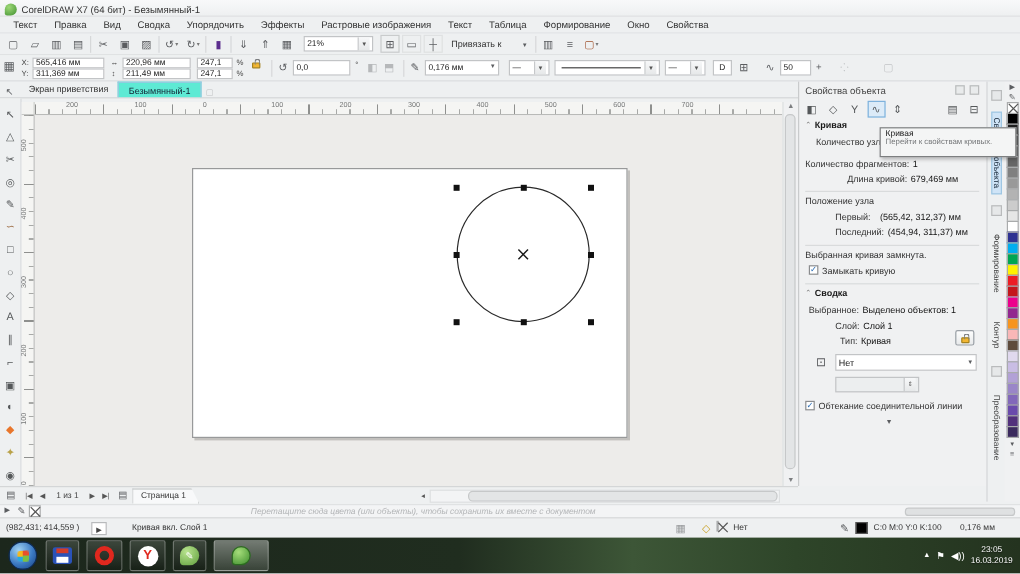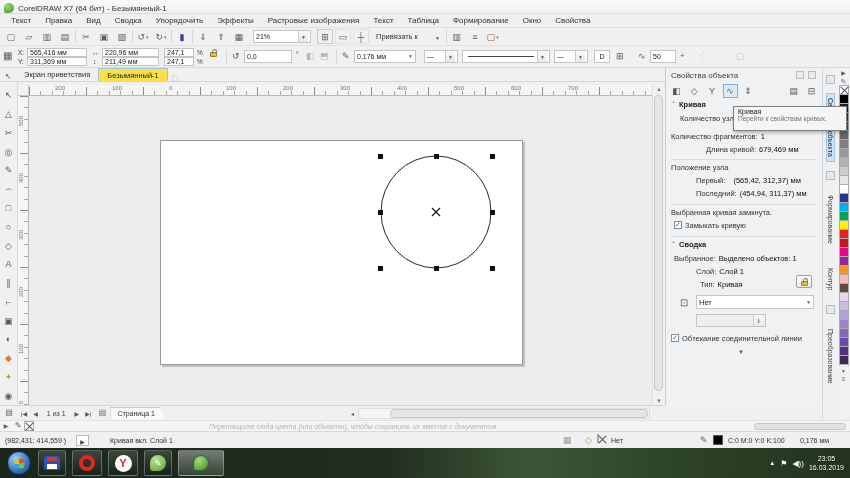--- a/index.html
+++ b/index.html
@@ -18,21 +18,21 @@
   #menubar{left:0;top:14px;width:850px;height:14px;background:#eef0f1;border-bottom:1px solid #e0e2e3;display:flex;align-items:center;padding-left:4px}
   .menu-item{font-size:8px;color:#333;padding:1px 7px;white-space:nowrap}
   #toolbar{left:0;top:28px;width:850px;height:18px;background:#eef0f1;border-bottom:1px solid #e0e2e3;display:flex;align-items:center;gap:2px;padding-left:3px}
   .tbtn{width:16px;height:15px;display:flex;align-items:center;justify-content:center;font-size:9px;color:#5b5d60}
   .tbtn small{font-size:5px;color:#777;margin-left:1px}
   #propbar{left:0;top:46px;width:850px;height:22px;background:#eef0f1;border-bottom:1px solid #d8dadb}
   .mini{font-size:6.5px;color:#444}
   
   #doctabs{left:0;top:68px;width:665px;height:14px;background:#eef0f1;border-bottom:1px solid #d4d6d7;display:flex;align-items:flex-end}
   .dtab{font-size:7.5px;color:#333;padding:1px 8px;height:13px;display:flex;align-items:center}
-  .dtab.active{background:#fde047;border:1px solid #9fc6e2;border-bottom:none;color:#123}
+  .dtab.active{background:#5eead4;border:1px solid #9fc6e2;border-bottom:none;color:#123}
   
   #toolbox{left:0;top:82px;width:18px;height:323px;background:#eef0f1;border-right:1px solid #d8dadb;display:flex;flex-direction:column;align-items:center;padding-top:4px}
   .tool{width:15px;height:19px;display:flex;align-items:center;justify-content:center;font-size:9px;color:#55585a}
   
   #ruler-corner{left:18px;top:85px;width:11px;height:11px;background:#f3f3f1;border-right:1px solid #c6c7c5;border-bottom:1px solid #c6c7c5}
   #hruler{left:29px;top:85px;width:623px;height:11px;background:#f5f5f3;border-bottom:1px solid #b9bab8}
   #hruler .ticks{position:absolute;left:0;bottom:0;width:100%;height:4px;background:repeating-linear-gradient(90deg,#a8a9a7 0 1px,transparent 1px 11.4px)}
   #hruler .ticks2{position:absolute;left:0;bottom:0;width:100%;height:8px;background:repeating-linear-gradient(90deg,#8f908e 0 1px,transparent 1px 57px)}
   .rlbl{position:absolute;top:0;font-size:6px;color:#77797a}
   #vruler{left:18px;top:96px;width:11px;height:309px;background:#f5f5f3;border-right:1px solid #b9bab8}

